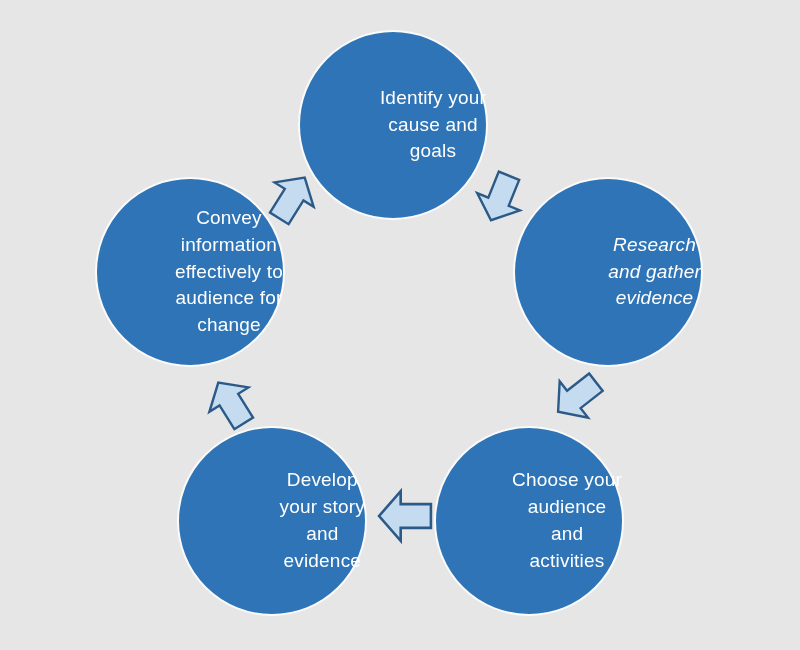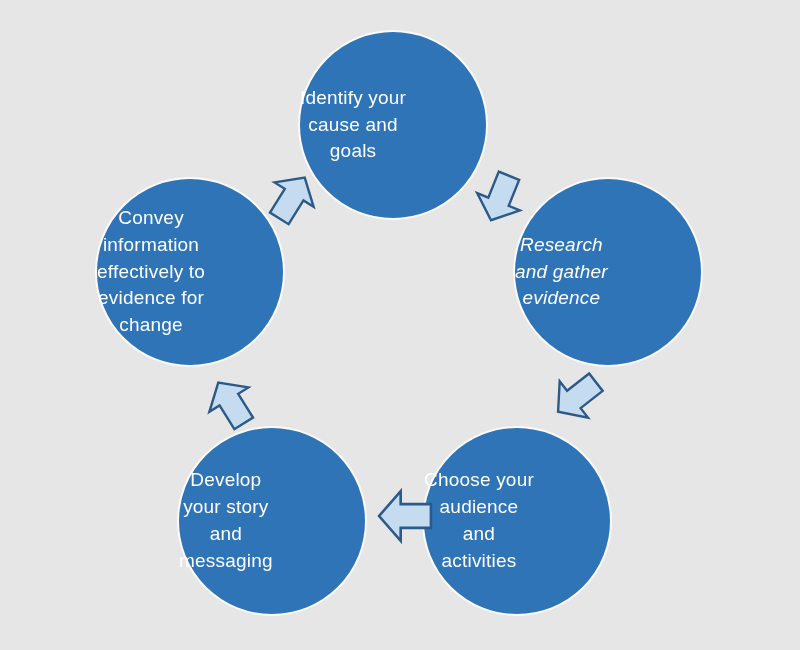--- a/index.html
+++ b/index.html
@@ -15,34 +15,34 @@
   }
   .node {
     position: absolute;
     width: 190px;
     height: 190px;
     border-radius: 50%;
     background: #2E74B6;
     border: 2px solid #FAFAFA;
     display: flex;
     align-items: center;
-    justify-content: flex-start;
+    justify-content: flex-end;
     text-align: center;
   }
   .node .label {
     color: #FFFFFF;
     font-size: 19px;
     line-height: 1.42;
     white-space: pre-line;
     font-weight: 400;
     letter-spacing: 0.2px;
   }
   .node-top          { left: 298px; top: 30px;  }
   .node-right        { left: 513px; top: 177px; font-style: italic; }
-  .node-bottom-right { left: 422px; top: 426px; }
+  .node-bottom-right { left: 434px; top: 426px; }
   .node-bottom-left  { left: 177px; top: 426px; }
   .node-left         { left: 95px;  top: 177px; }
 
   .arrow {
     position: absolute;
     width: 56px;
     height: 56px;
   }
   
   .arrow-5-1 { left: 264px; top: 170px; transform: rotate(-58deg); }
@@ -72,28 +72,28 @@
     <span class="label">Choose your
 audience
 and
 activities</span>
   </div>
 
   <div class="node node-bottom-left">
     <span class="label">Develop
 your story
 and
-messaging</span>
+evidence</span>
   </div>
 
   <div class="node node-left">
     <span class="label">Convey
 information
 effectively to
-evidence for
+audience for
 change</span>
   </div>
 
   <svg class="arrow arrow-5-1" viewBox="0 0 56 56">
     <polygon points="4,17 32,17 32,5 52,28 32,51 32,39 4,39" fill="#C5DBF0" stroke="#2B5A88" stroke-width="2.4" stroke-linejoin="miter"></polygon>
   </svg>
 
   <svg class="arrow arrow-1-2" viewBox="0 0 56 56">
     <polygon points="4,17 32,17 32,5 52,28 32,51 32,39 4,39" fill="#C5DBF0" stroke="#2B5A88" stroke-width="2.4" stroke-linejoin="miter"></polygon>
   </svg>

